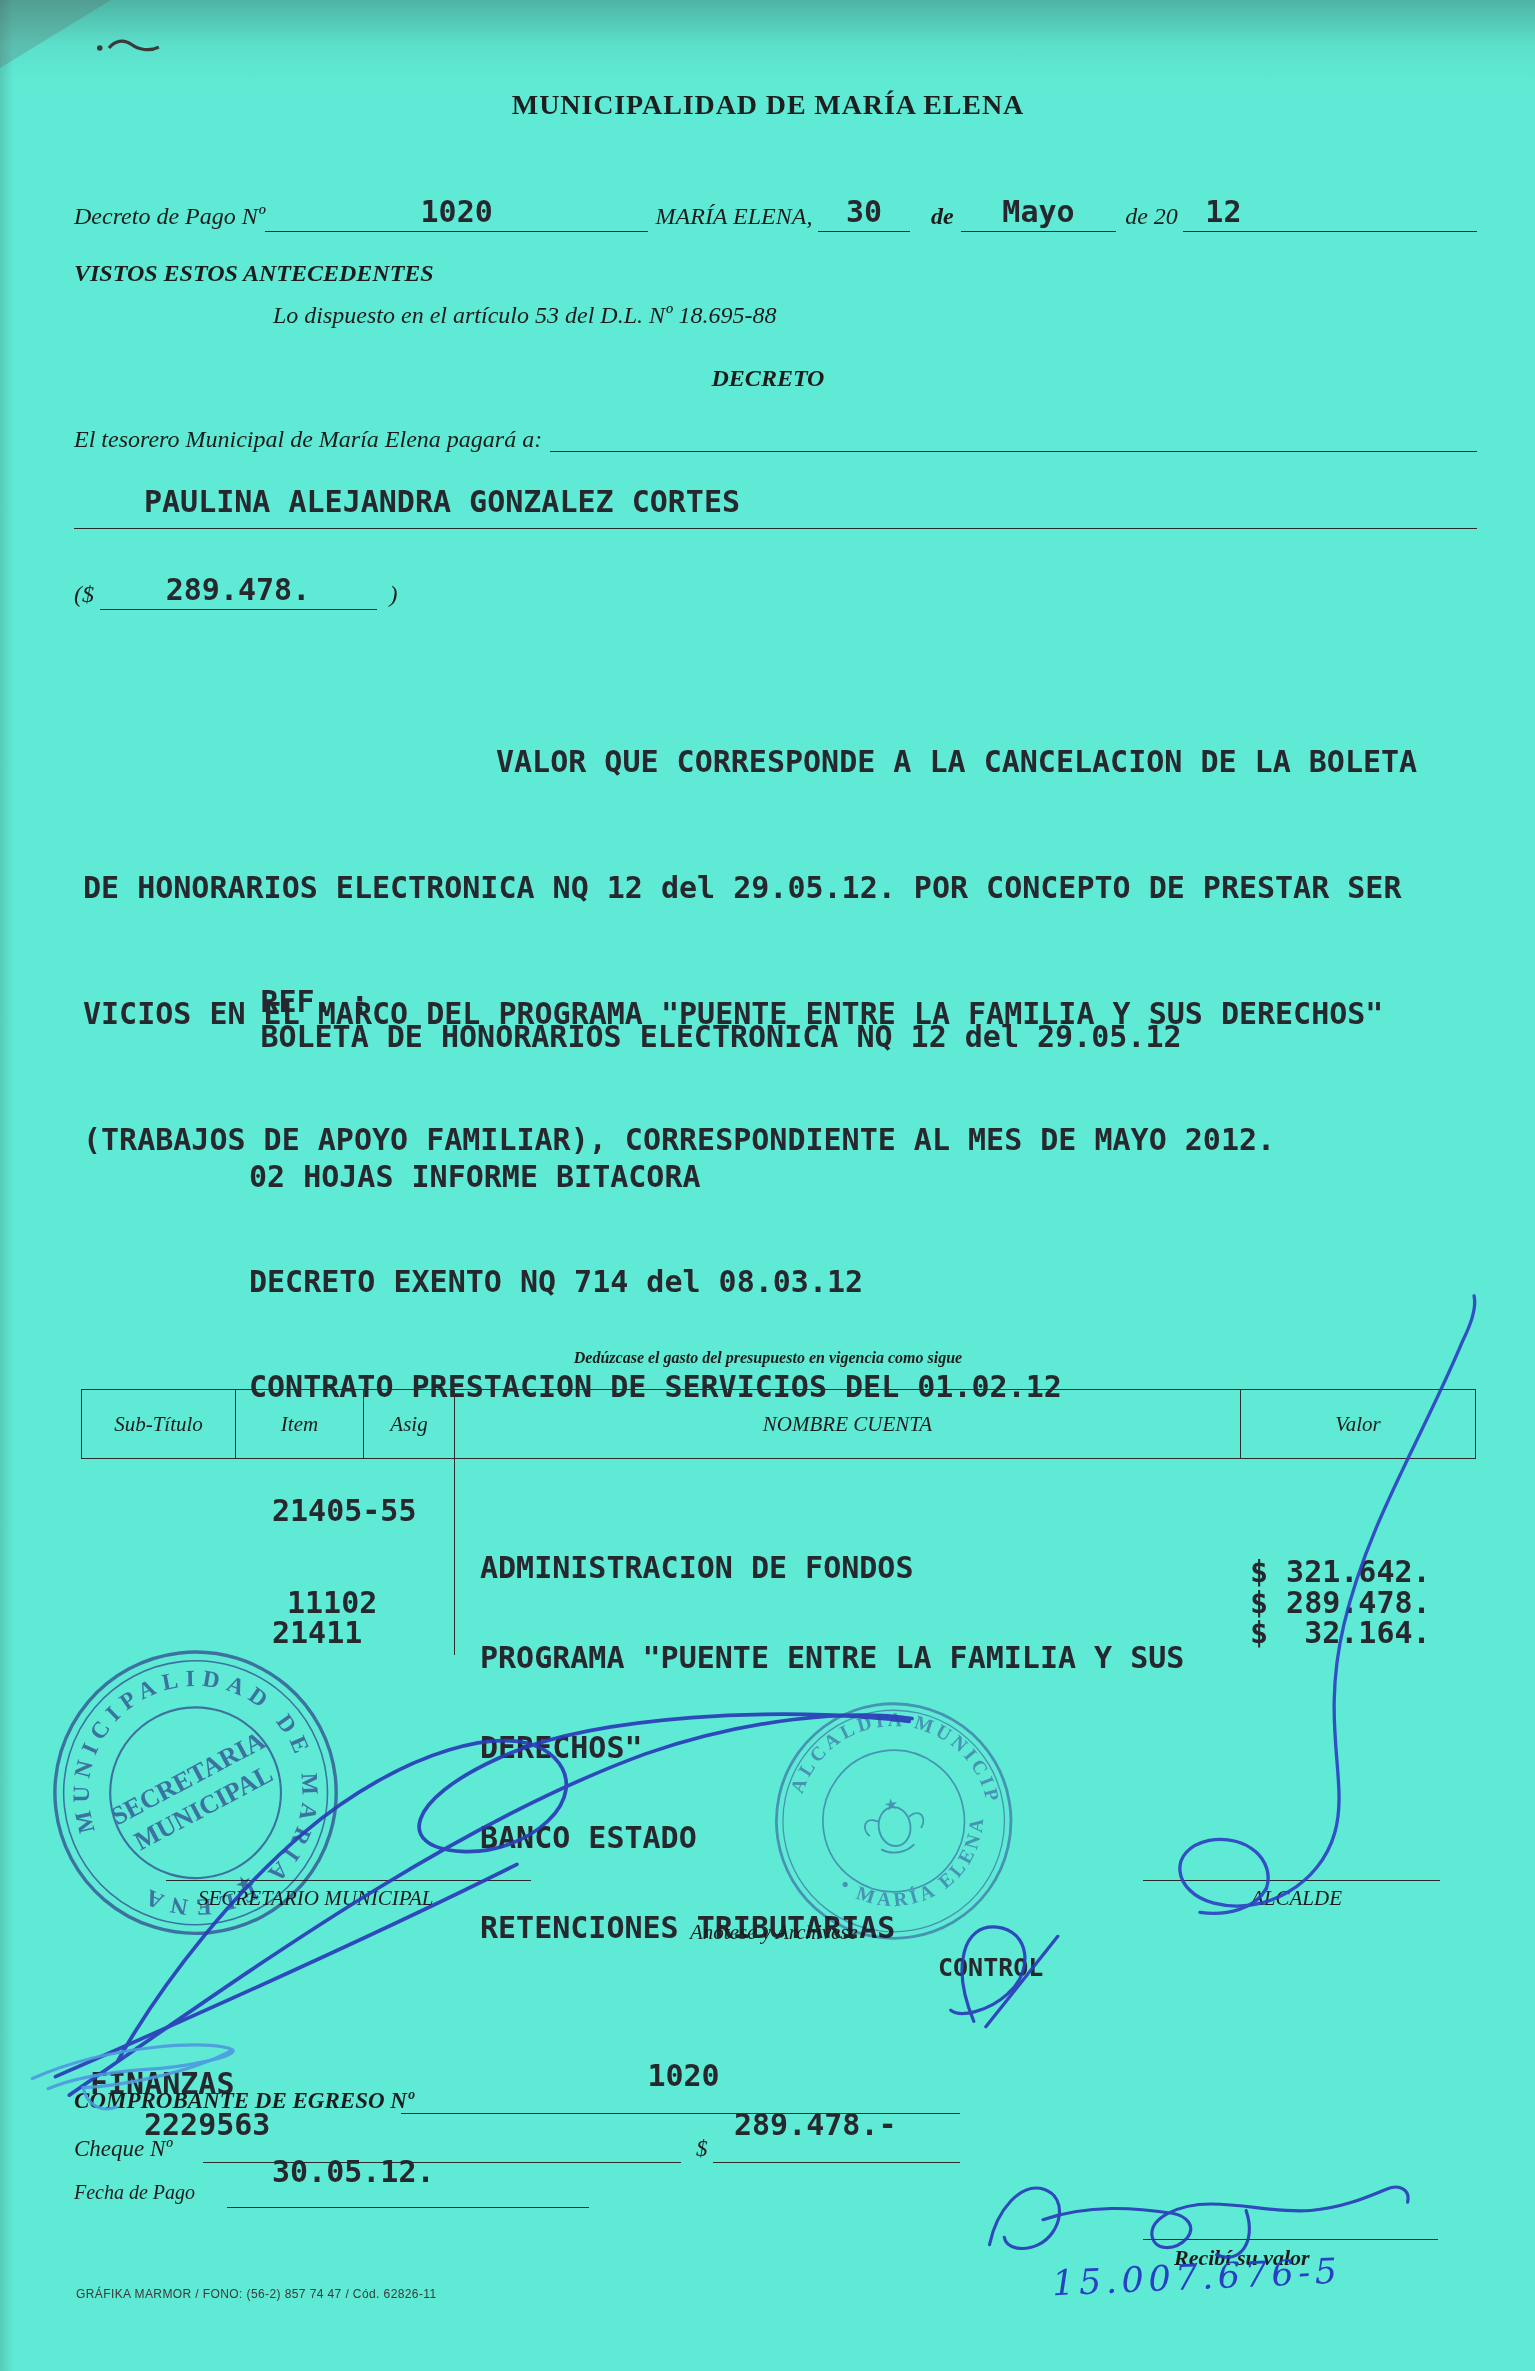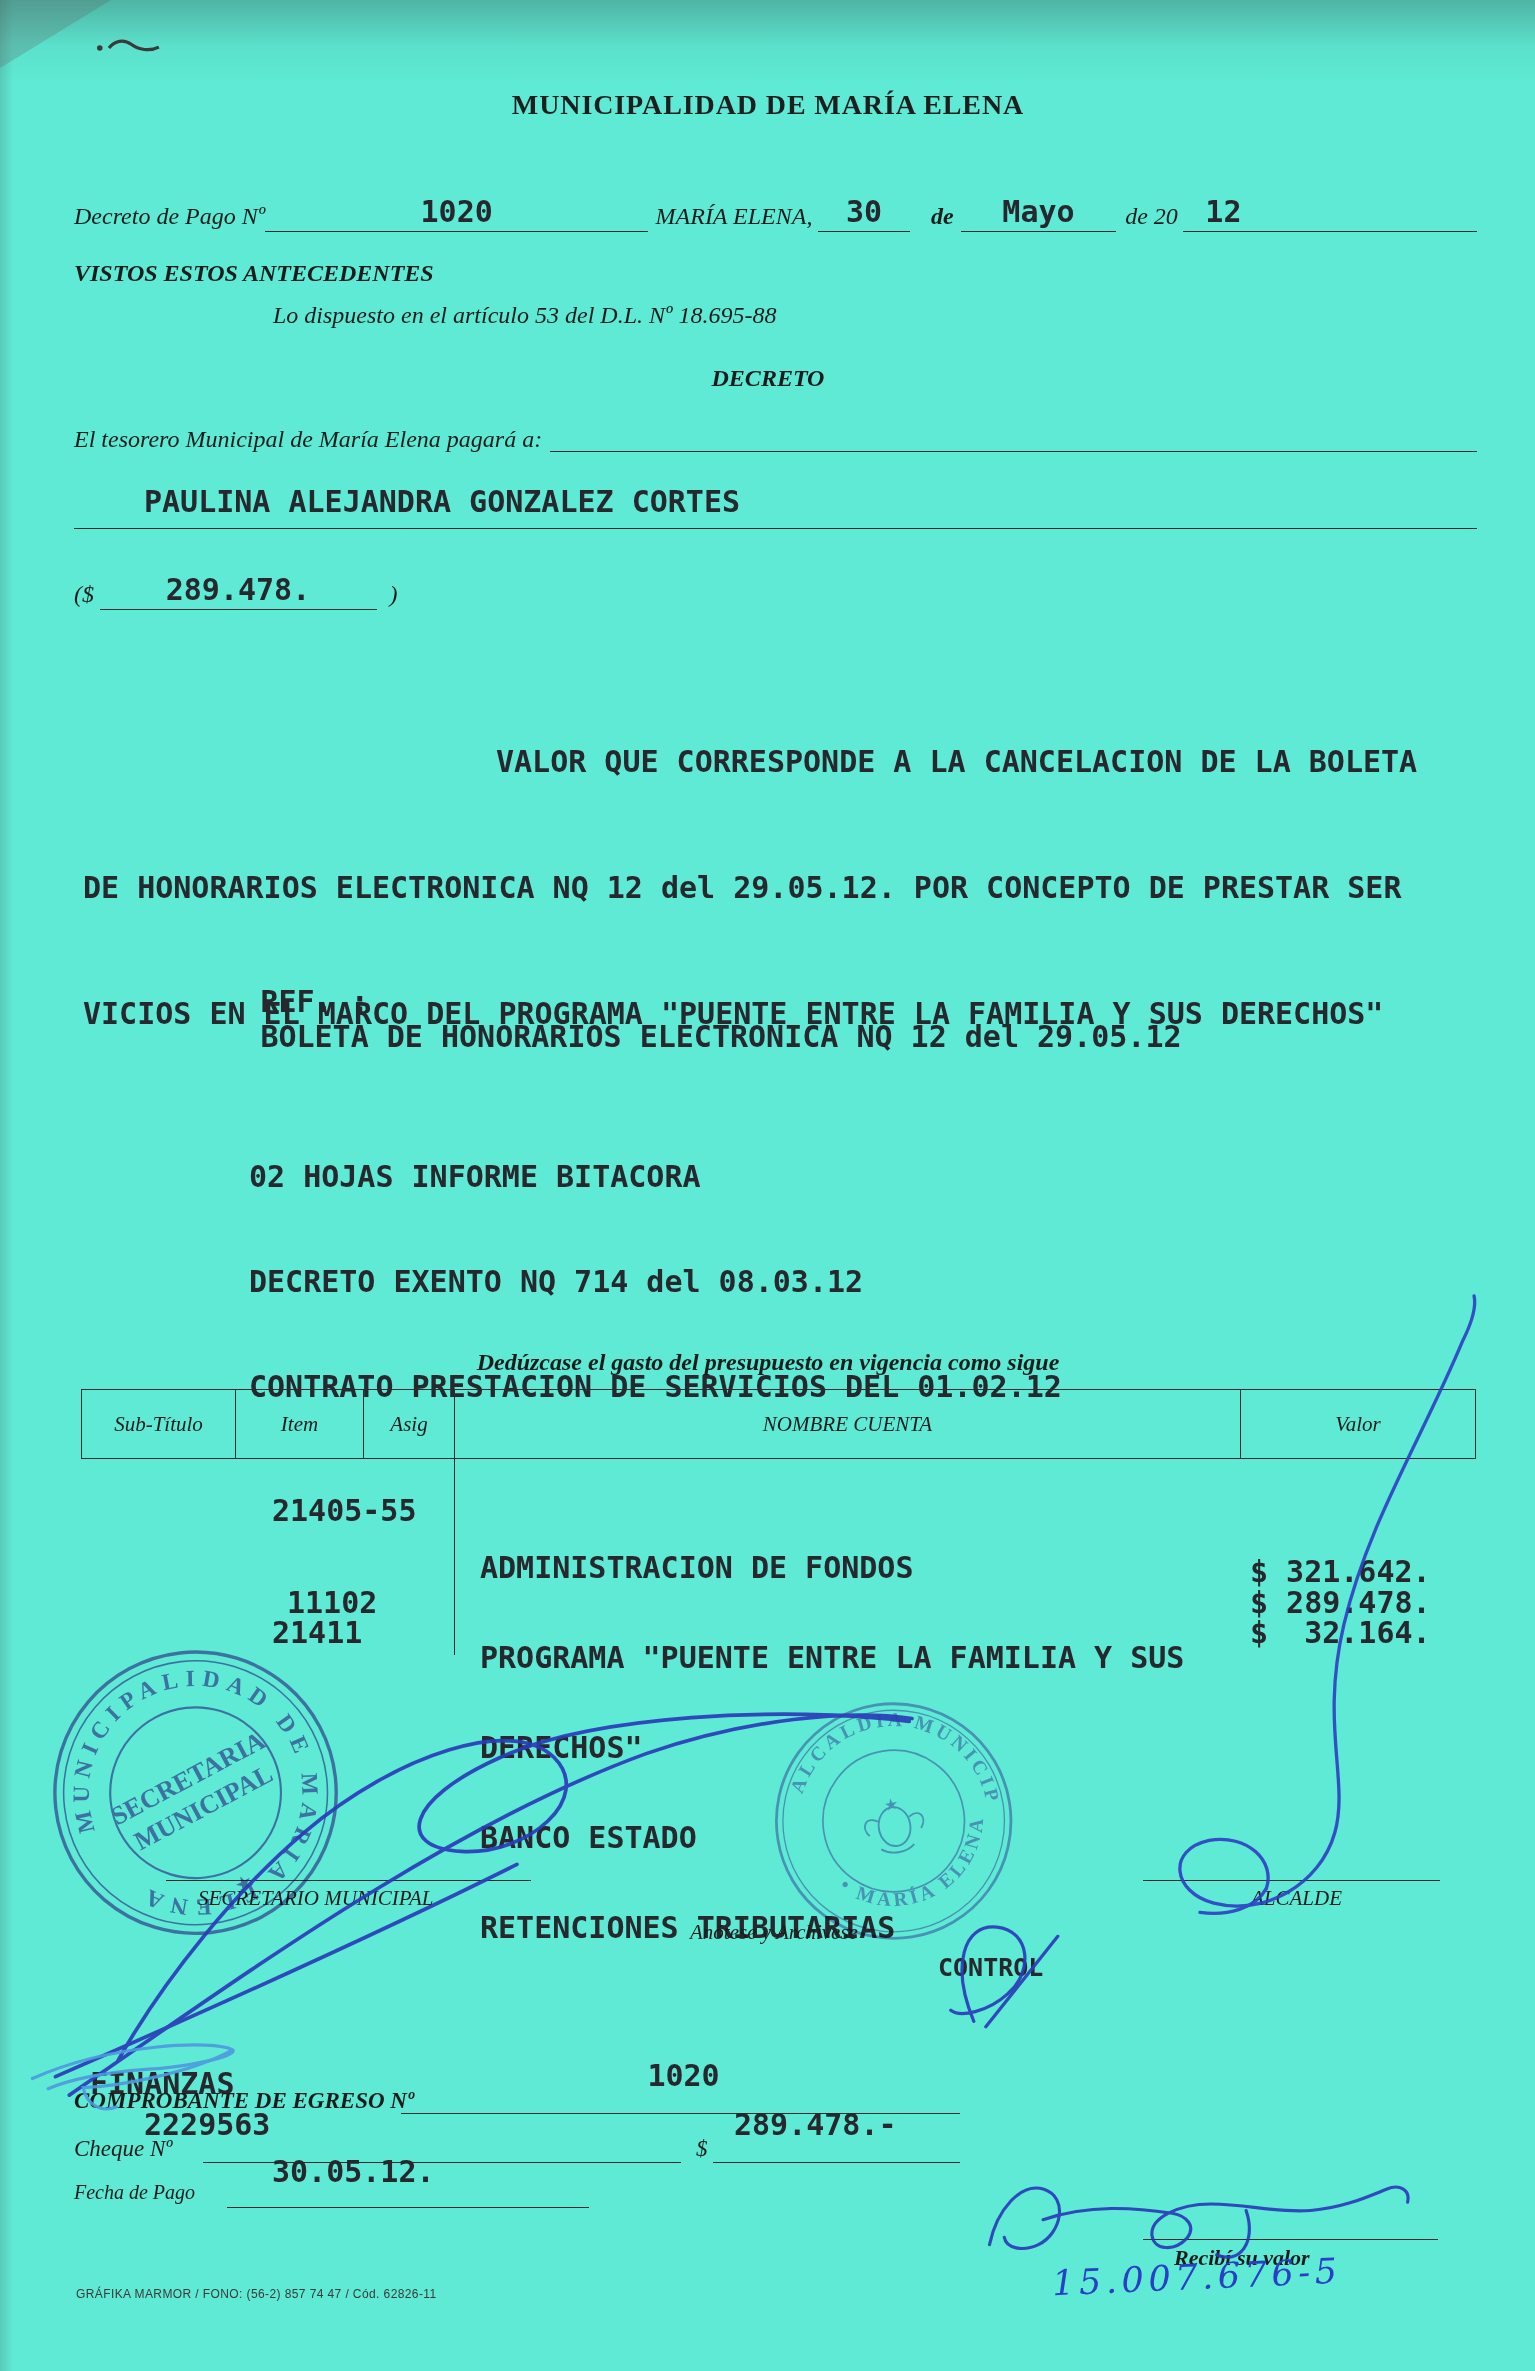--- a/index.html
+++ b/index.html
@@ -97,33 +97,34 @@
     <span class="fill" style="width:277px; margin-left:5.5px;">
       <span class="type">289.478.</span>
     </span>
     <span class="lbl" style="margin-left:13px;">)</span>
   </div>
 
   <div class="abs type" style="left:83px; top:657px; line-height:42px;">
     <div style="margin-left:413px;">VALOR QUE CORRESPONDE A LA CANCELACION DE LA BOLETA</div>
     <div>DE HONORARIOS ELECTRONICA NQ 12 del 29.05.12. POR CONCEPTO DE PRESTAR SER</div>
     <div>VICIOS EN EL MARCO DEL PROGRAMA "PUENTE ENTRE LA FAMILIA Y SUS DERECHOS"</div>
+    <div>(TRABAJOS DE APOYO FAMILIAR), CORRESPONDIENTE AL MES DE MAYO 2012.</div>
   </div>
 
   <div class="abs type" style="left:152px; top:879px; line-height:35px;">
     <div>
       <span>REF. :</span><span> </span>
       <span>BOLETA DE HONORARIOS ELECTRONICA NQ 12 del 29.05.12</span>
     </div>
     <div style="padding-left:97px;">02 HOJAS INFORME BITACORA</div>
     <div style="padding-left:97px;">DECRETO EXENTO NQ 714 del 08.03.12</div>
     <div style="padding-left:97px;">CONTRATO PRESTACION DE SERVICIOS DEL 01.02.12</div>
   </div>
 
-  <div class="abs center lbl-sm lbl-b" style="top:1349px; font-size:24px;">Dedúzcase el gasto del presupuesto en vigencia como sigue</div>
+  <div class="abs center lbl-sm lbl-b" style="top:1349px; font-size:16px;">Dedúzcase el gasto del presupuesto en vigencia como sigue</div>
 
   <div class="hdrbox">
     <div class="hcell lbl-sm" style="width:153px;">Sub-Título</div>
     <div class="hcell lbl-sm" style="width:128px;">Item</div>
     <div class="hcell lbl-sm" style="width:91px;">Asig</div>
     <div class="hcell lbl-sm" style="width:786px;">NOMBRE CUENTA</div>
     <div class="hcell lbl-sm" style="flex:1;">Valor</div>
   </div>
   <div class="vline" style="left:454px; top:1459px; height:196px;"></div>
 

